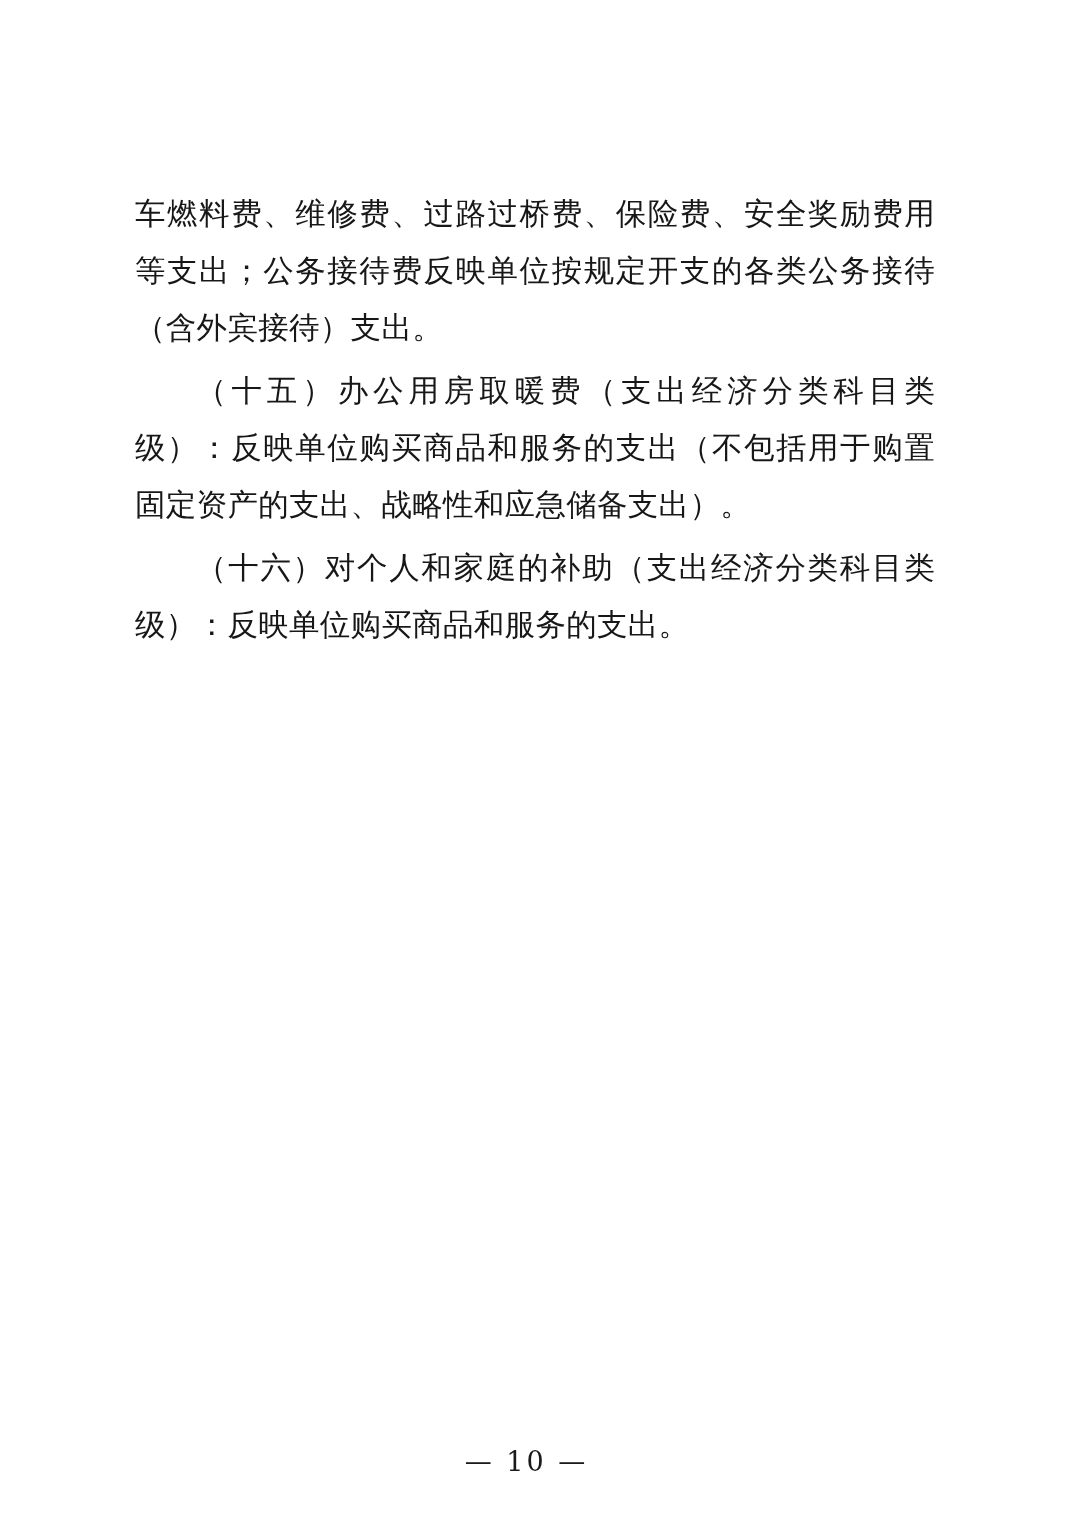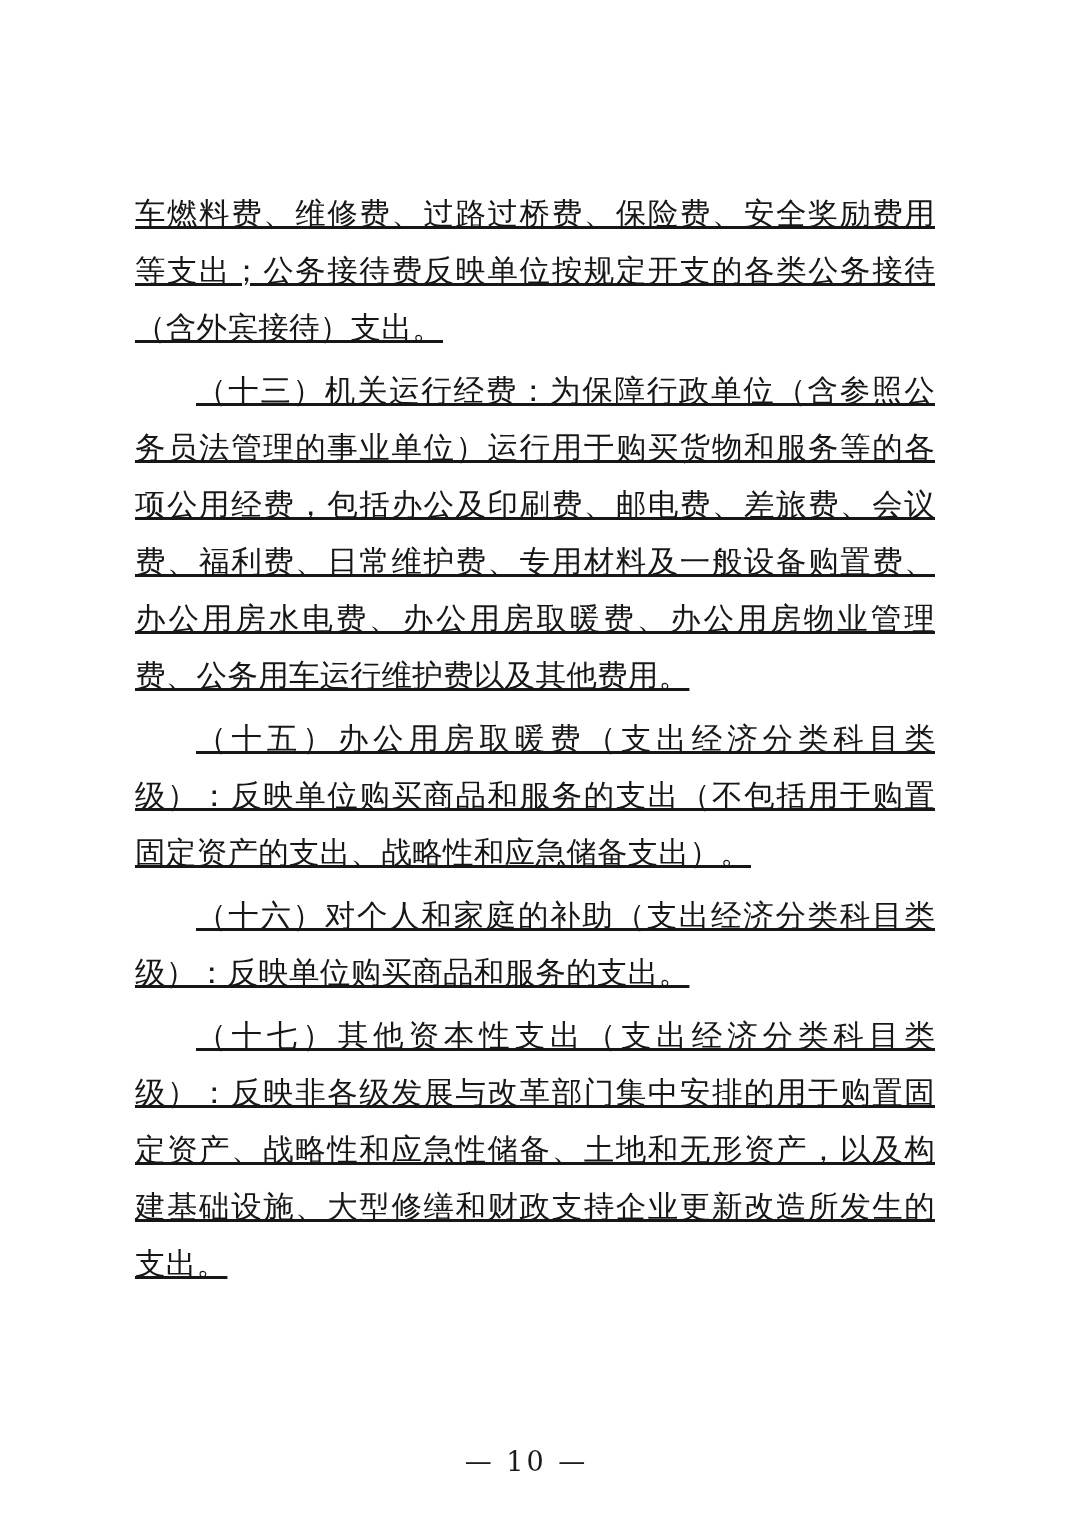--- a/index.html
+++ b/index.html
@@ -30,21 +30,20 @@
     margin: 0 0 6px 0;
     font-size: 30.5px;
     line-height: 57px;
     text-align: justify;
     text-justify: inter-ideograph;
     text-indent: 0;
     letter-spacing: 0.3px;
     font-family: "DejaVu Serif", "Liberation Serif", serif;
     font-weight: 400;
     color: #171717;
-    text-decoration: underline;
   }
   p.indent {
     text-indent: 61px;
   }
   .footer {
     position: absolute;
     left: 0;
     bottom: 38px;
     width: 1069px;
     text-align: center;
@@ -58,21 +57,19 @@
     display: inline-block;
     margin-left: -40px;
   }
 </style>
 </head>
 <body>
 
 <div class="page">
   <div class="doc-body">
     <p class="para">车燃料费、维修费、过路过桥费、保险费、安全奖励费用等支出；公务接待费反映单位按规定开支的各类公务接待（含外宾接待）支出。</p>
-    <p class="para indent">（十三）机关运行经费：为保障行政单位（含参照公务员法管理的事业单位）运行用于购买货物和服务等的各项公用经费，包括办公及印刷费、邮电费、差旅费、会议费、福利费、日常维护费、专用材料及一般设备购置费、办公用房水电费、办公用房取暖费、办公用房物业管理费、公务用车运行维护费以及其他费用。</p>
     <p class="para indent">（十五）办公用房取暖费（支出经济分类科目类级）：反映单位购买商品和服务的支出（不包括用于购置固定资产的支出、战略性和应急储备支出）。</p>
     <p class="para indent">（十六）对个人和家庭的补助（支出经济分类科目类级）：反映单位购买商品和服务的支出。</p>
-    <p class="para indent">（十七）其他资本性支出（支出经济分类科目类级）：反映非各级发展与改革部门集中安排的用于购置固定资产、战略性和应急性储备、土地和无形资产，以及构建基础设施、大型修缮和财政支持企业更新改造所发生的支出。</p>
   </div>
   <div class="footer">
     <span>— 10 —</span>
   </div>
 </div>
 
 </body></html>

